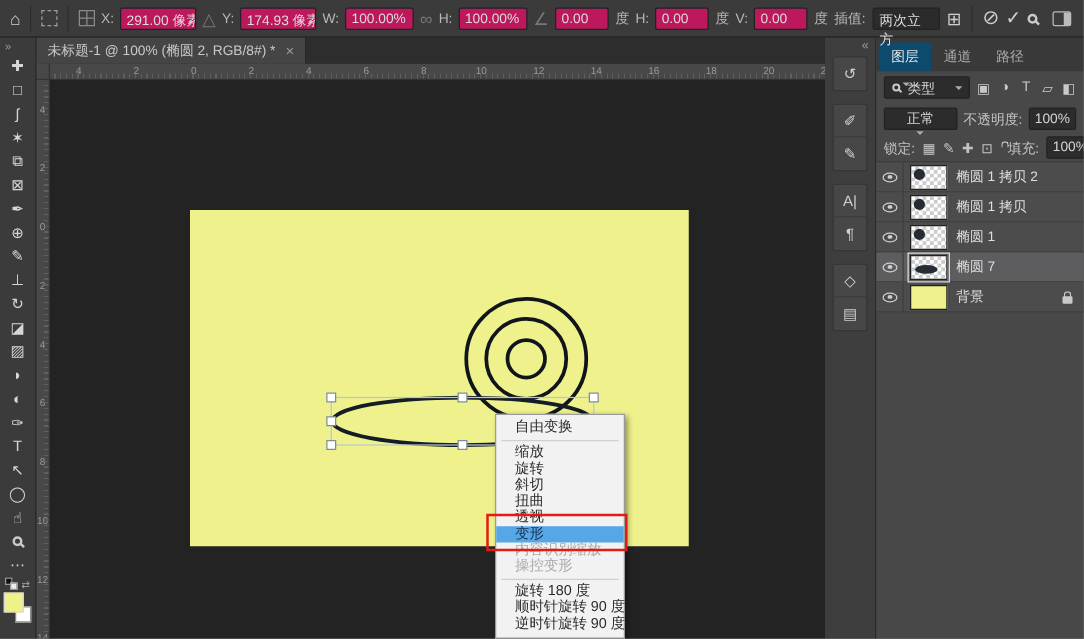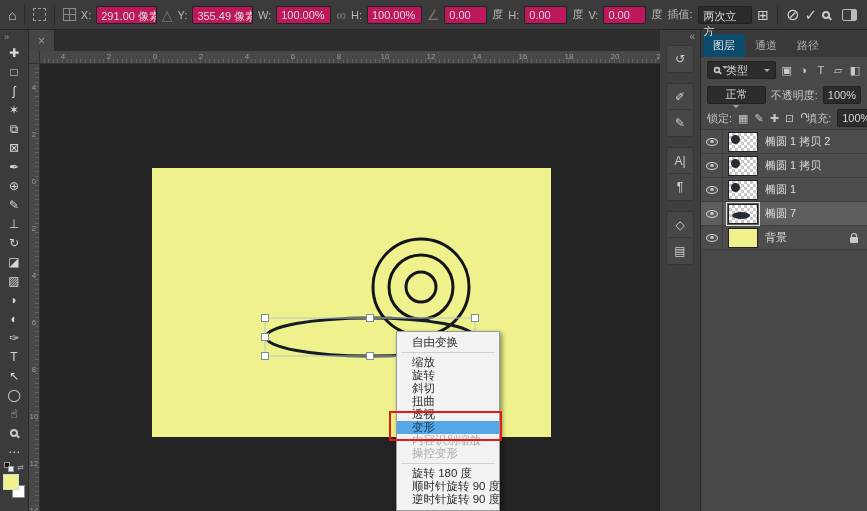--- a/index.html
+++ b/index.html
@@ -111,21 +111,21 @@
   <div class="options-bar">
     <span class="ob-icon">⌂</span>
     <div class="ob-sep"></div>
     <div class="bbox-icon"></div>
     <div class="ob-sep"></div>
     <div class="grid-icon"></div>
     <span class="ob-label">X:</span>
     <div class="ob-field f-x">291.00 像素</div>
     <span class="ob-icon dim">△</span>
     <span class="ob-label">Y:</span>
-    <div class="ob-field f-y">355.49 像素</div>
+    <div class="ob-field f-y">174.93 像素</div>
     <span class="ob-label">W:</span>
     <div class="ob-field f-w">100.00%</div>
     <span class="ob-icon dim">∞</span>
     <span class="ob-label">H:</span>
     <div class="ob-field f-h">100.00%</div>
     <span class="ob-icon dim">∠</span>
     <div class="ob-field f-deg">0.00</div>
     <span class="ob-label">度</span>
     <span class="ob-label">H:</span>
     <div class="ob-field f-deg">0.00</div>
@@ -183,20 +183,21 @@
     </div>
     <div class="colors">
       <div class="bg-swatch"></div>
       <div class="fg-swatch"></div>
     </div>
   </div>
 
   <div class="doc-area">
     <div class="tab-strip">
       <div class="doc-tab">
+        <span>未标题-1 @ 100% (椭圆 2, RGB/8#) *</span>
         <span class="tab-close">×</span>
       </div>
     </div>
     <div class="ruler-corner"></div>
     <div class="ruler-h">
 
     <span class="rn">4</span>
         <span class="rn">2</span>
         <span class="rn">0</span>
         <span class="rn">2</span>

